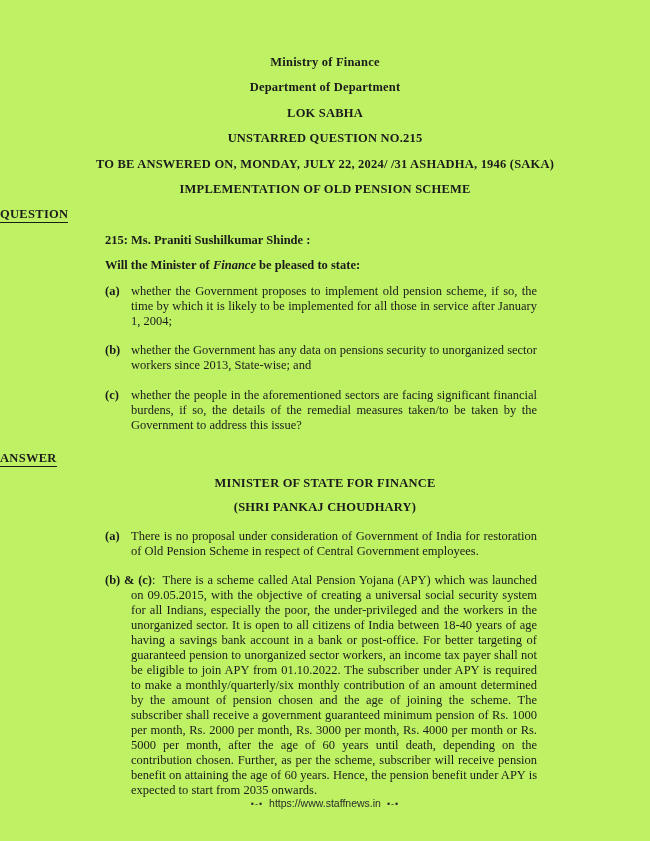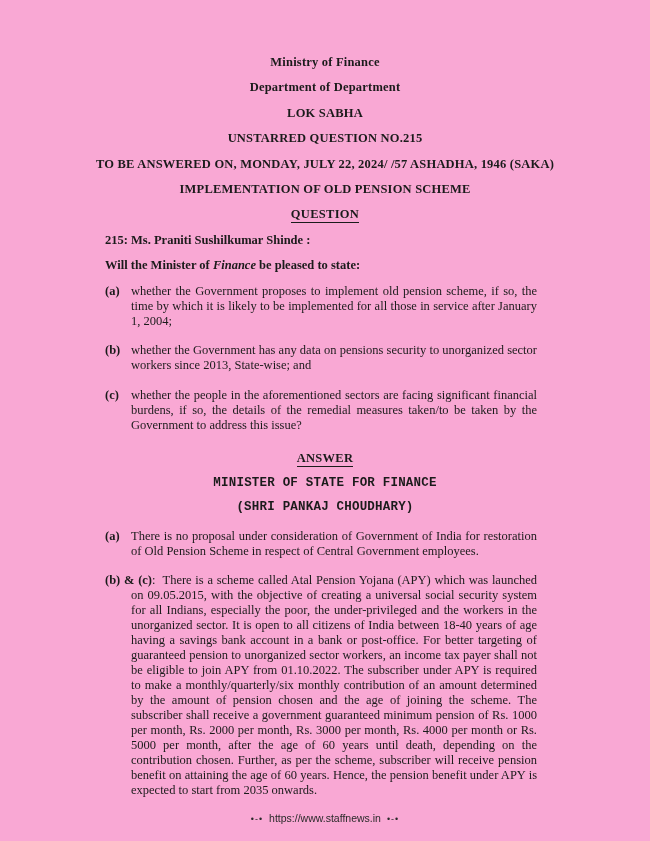--- a/index.html
+++ b/index.html
@@ -5,40 +5,39 @@
   html, body {
     margin: 0;
     padding: 0;
     background: #ffffff;
   }
   .page {
     position: relative;
     width: 650px;
     height: 841px;
     margin: 0 auto;
-    background: #f9a8d4;
+    background: #bef264;
     color: #1b1b1b;
     font-family: "Liberation Serif", "DejaVu Serif", serif;
     font-size: 12.5px;
     overflow: hidden;
   }
   
   .doc-header {
     padding-top: 55px;
     text-align: center;
   }
   .hline {
     font-weight: bold;
     line-height: 15px;
     margin: 0 0 10.4px 0;
     letter-spacing: 0.2px;
     white-space: nowrap;
   }
   .section-heading {
-    text-align: center;
     margin: 0 0 10.4px 0;
     line-height: 15px;
   }
   .section-heading .underlined {
     font-weight: bold;
     border-bottom: 1.4px solid #1b1b1b;
     padding-bottom: 1px;
     letter-spacing: 0.3px;
   }
   .answer-heading {
@@ -76,36 +75,35 @@
   .item .after-sep {
     padding-left: 7px;
   }
   .item .item-text,
   .item .sep {
     font-weight: normal;
   }
   .minister-block {
     text-align: center;
     font-weight: bold;
-    font-family: Liberation Mono, monospace;
   }
   .minister-block .mline {
     line-height: 15px;
     margin: 0 0 9px 0;
     letter-spacing: 0.2px;
   }
   .answer-items {
     margin-top: 14px;
     font-family: Liberation Serif, serif;
   }
   .doc-footer {
     position: absolute;
     left: 0;
     right: 0;
-    bottom: 17px;
+    bottom: 32px;
     text-align: center;
     font-family: "Liberation Sans", "DejaVu Sans", sans-serif;
     font-size: 10.5px;
     color: #2a2a2a;
   }
   .doc-footer .ornament {
     font-size: 9px;
     letter-spacing: 1px;
     vertical-align: 0.5px;
   }
@@ -116,21 +114,21 @@
 </head>
 <body>
 
 <div class="page">
 
   <header class="doc-header">
     <div class="hline">Ministry of Finance</div>
     <div class="hline">Department of Department</div>
     <div class="hline">LOK SABHA</div>
     <div class="hline">UNSTARRED QUESTION NO.215</div>
-    <div class="hline">TO BE ANSWERED ON, MONDAY, JULY 22, 2024/ /57 ASHADHA, 1946 (SAKA)</div>
+    <div class="hline">TO BE ANSWERED ON, MONDAY, JULY 22, 2024/ /31 ASHADHA, 1946 (SAKA)</div>
     <div class="hline">IMPLEMENTATION OF OLD PENSION SCHEME</div>
   </header>
 
   <div class="section-heading">
     <span class="underlined">QUESTION</span>
   </div>
 
   <section class="content">
     <p class="member-line">215: Ms. Praniti Sushilkumar Shinde :</p>
 

